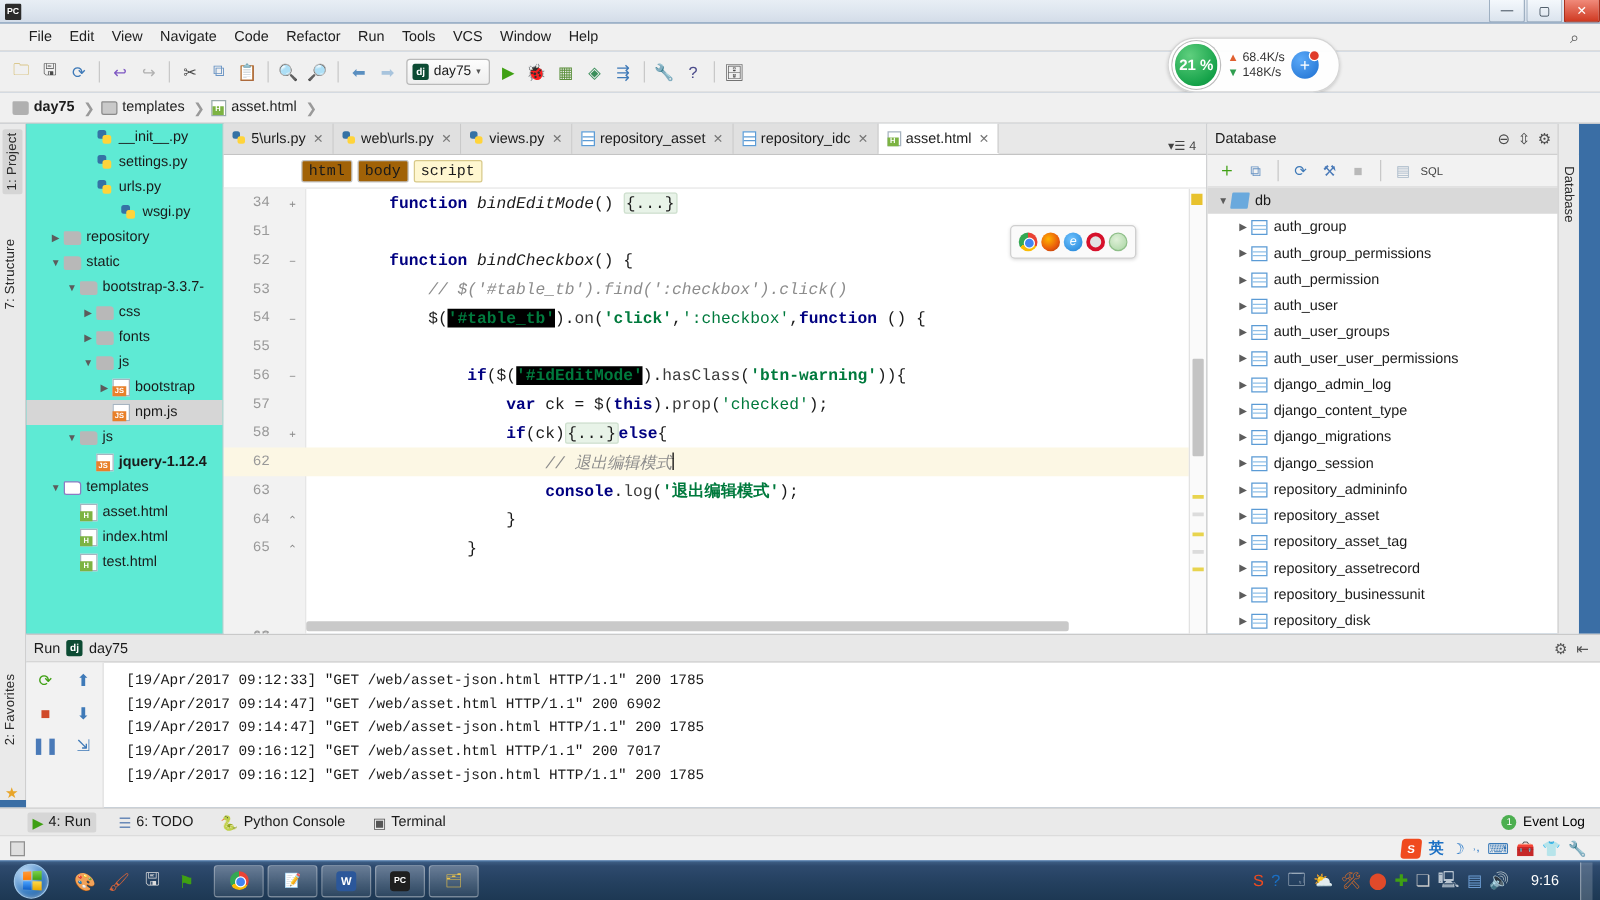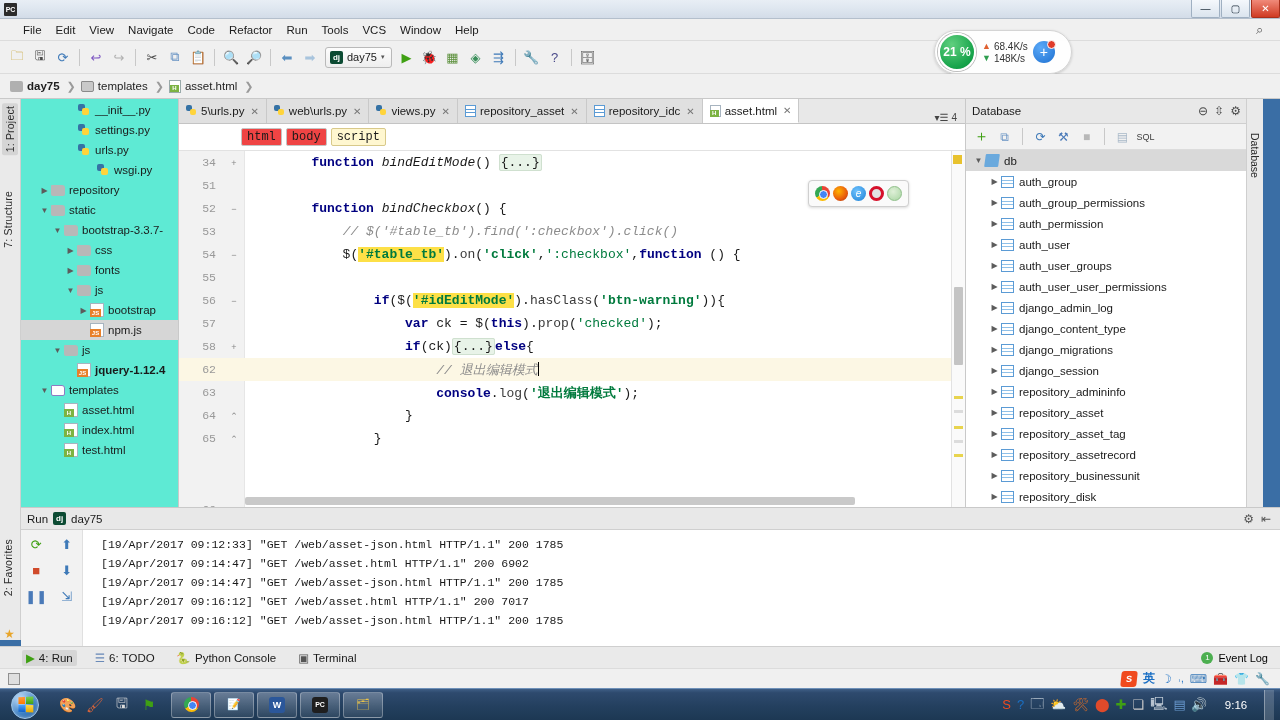--- a/index.html
+++ b/index.html
@@ -188,21 +188,21 @@
   .tabicon.html::after { content:'H'; position:absolute; left:-1px; bottom:-1px; width:9px; height:7px; background:#7cb342; color:#fff; font-size:6px; line-height:7px; text-align:center; font-weight:bold;}
   .tabcount { margin-left: auto; display: flex; align-items: center; gap: 3px; padding-right: 8px; font-size: 10px; color: #444;}
 
   .crumbbar2 {
     position: absolute; left: 0; top: 25px; width: 786px; height: 27px;
     background: #fff; border-bottom: 1px solid #e2e2e2; display: flex; align-items: center;
     padding-left: 62px; gap: 4px;
   }
   .cchip {
     font-family: "Liberation Mono", monospace; font-size: 12px; color: #1a1a1a;
-    padding: 1px 5px; border: 1px solid #c4c4c4; background: #ef4444; border-radius: 2px;
+    padding: 1px 5px; border: 1px solid #c4c4c4; background: #a16207; border-radius: 2px;
   }
   .cchip.hl { background: #fff7d0; border-color: #d8c98a; }
 
   .codepane {
     position: absolute; left: 0; top: 52px; width: 786px; height: 356px; background: #fff; overflow: hidden;
   }
   .gutter {
     position: absolute; left: 0; top: 0; width: 66px; height: 356px;
     background: #f2f2f2; border-right: 1px solid #e6e6e6;
   }
@@ -216,21 +216,21 @@
   .code {
     font-family: "Liberation Mono", monospace; font-size: 13px; color: #1a1a1a;
     white-space: pre; padding-left: 4px;
   }
   .kw { color: #000080; font-weight: bold; }
   .fn { color: #1a1a1a; font-style: italic; }
   .cm { color: #8c8c8c; font-style: italic; }
   .str { color: #007a3d; font-weight: bold; }
   .strq { color: #007a3d; }
   .mtd { color: #3a3a3a; }
-  .hl-str { background: #fde047; }
+  .hl-str { background: #000000; }
   .fold-box { background: #e8f3e8; border: 1px solid #cfe0cf; border-radius: 2px; padding: 0 1px; }
   .caret-bar {
     display: inline-block; width: 1px; height: 14px; background: #000; vertical-align: -2px;
   }
 
   .browserpop {
     position: absolute; left: 808px; top: 180px; height: 27px; display: flex; align-items: center;
     gap: 3px; padding: 0 6px; background: #fafafa; border: 1px solid #cfcfcf; border-radius: 4px;
     box-shadow: 0 1px 3px rgba(0,0,0,.15); z-index: 6;
   }

